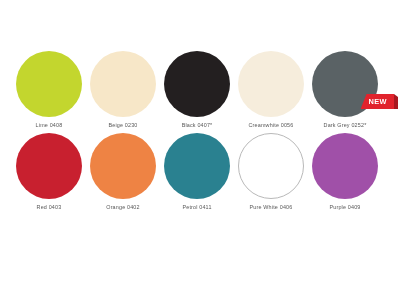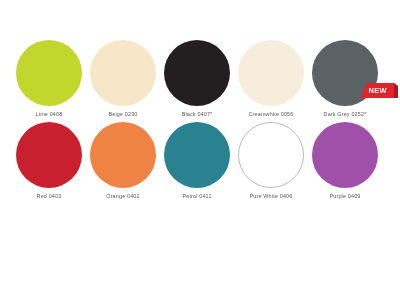--- a/index.html
+++ b/index.html
@@ -11,21 +11,21 @@
     height: 300px;
     background: #ffffff;
     font-family: "Liberation Sans", sans-serif;
     overflow: hidden;
   }
   #swatch-picker {
     position: relative;
     width: 400px;
     height: 300px;
     box-sizing: border-box;
-    padding: 40px 14px 0 14px;
+    padding: 51px 14px 0 14px;
   }
   .swatch-row {
     display: flex;
     justify-content: flex-start;
     align-items: flex-start;
     height: 82px;
   }
   .swatch-cell {
     position: relative;
     width: 70px;

